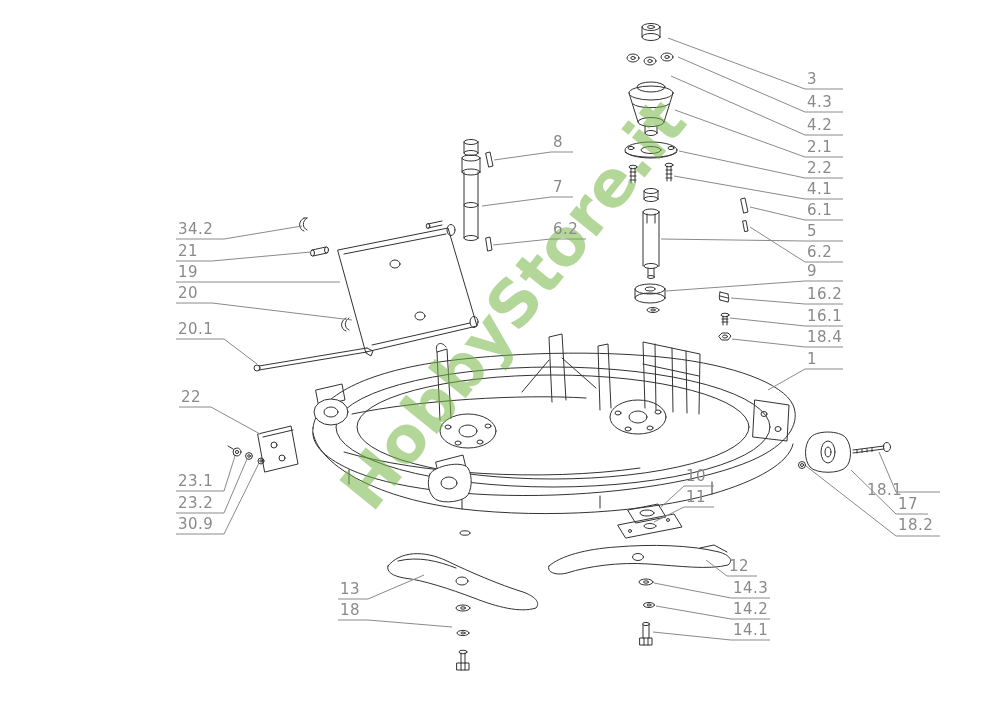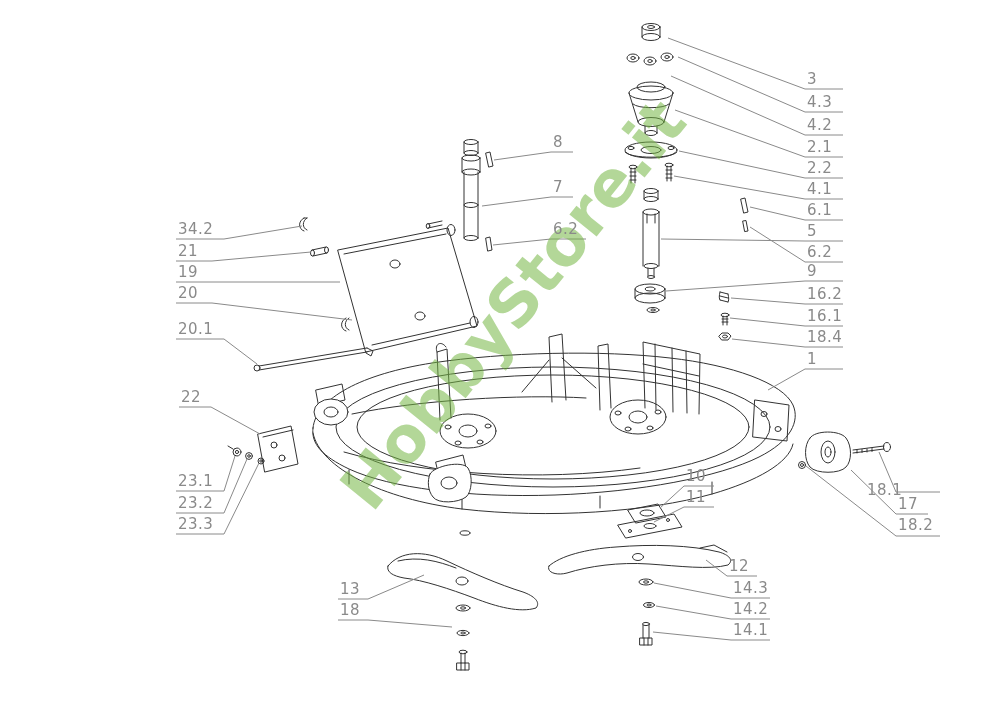--- a/index.html
+++ b/index.html
@@ -329,21 +329,21 @@
       <div class="part-label" style="left: 807px; top: 329px;">18.4</div>
       <div class="part-label" style="left: 807px; top: 351px;">1</div>
       <div class="part-label" style="left: 178px; top: 221px;">34.2</div>
       <div class="part-label" style="left: 178px; top: 243px;">21</div>
       <div class="part-label" style="left: 178px; top: 264px;">19</div>
       <div class="part-label" style="left: 178px; top: 285px;">20</div>
       <div class="part-label" style="left: 178px; top: 321px;">20.1</div>
       <div class="part-label" style="left: 181px; top: 389px; text-align: center;">22</div>
       <div class="part-label" style="left: 178px; top: 473px;">23.1</div>
       <div class="part-label" style="left: 178px; top: 495px;">23.2</div>
-      <div class="part-label" style="left: 178px; top: 516px;">23.3</div>
+      <div class="part-label" style="left: 178px; top: 516px;">30.9</div>
       <div class="part-label" style="left: 553px; top: 134px;">8</div>
       <div class="part-label" style="left: 553px; top: 179px;">7</div>
       <div class="part-label" style="left: 553px; top: 221px;">6.2</div>
       <div class="part-label" style="left: 686px; top: 468px;">10</div>
       <div class="part-label" style="left: 686px; top: 489px;">11</div>
       <div class="part-label" style="left: 729px; top: 558px;">12</div>
       <div class="part-label" style="left: 733px; top: 580px;">14.3</div>
       <div class="part-label" style="left: 733px; top: 601px;">14.2</div>
       <div class="part-label" style="left: 733px; top: 622px; text-align: center;">14.1</div>
       <div class="part-label" style="left: 340px; top: 581px;">13</div>

